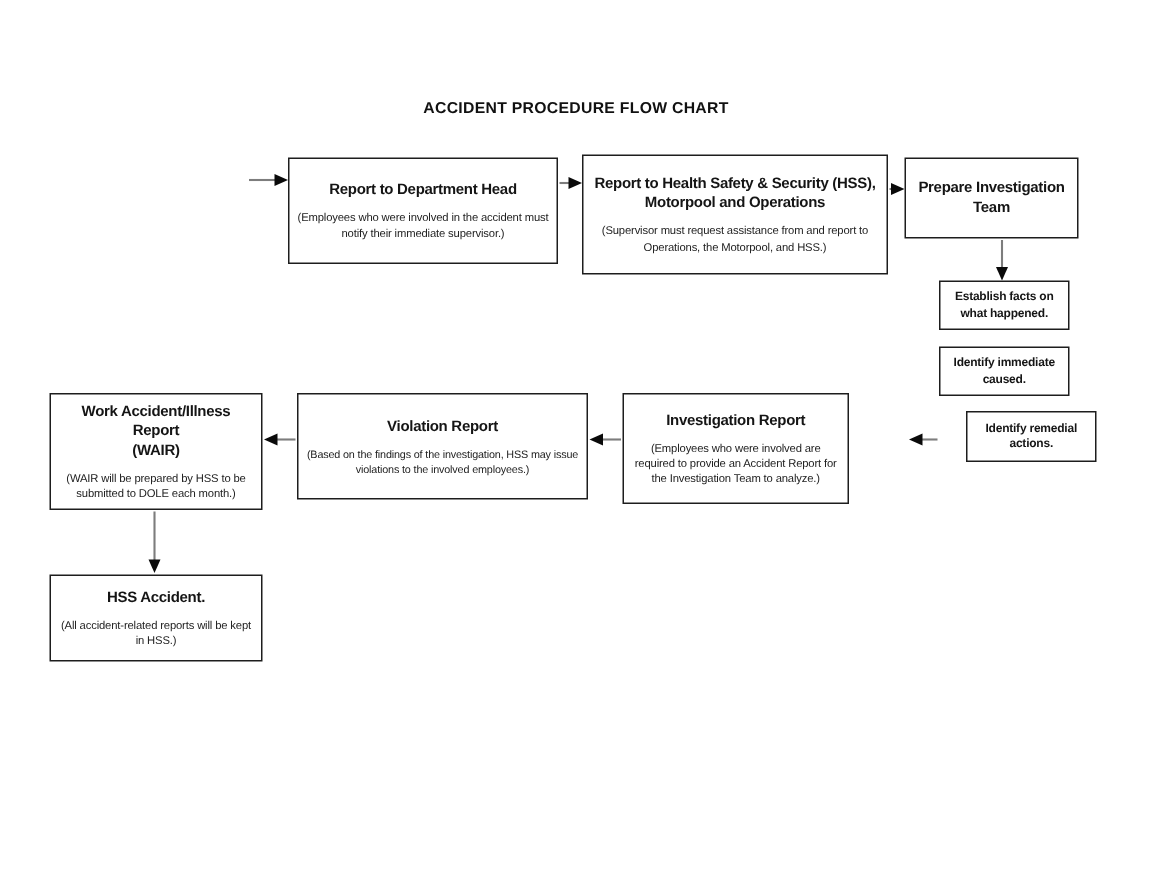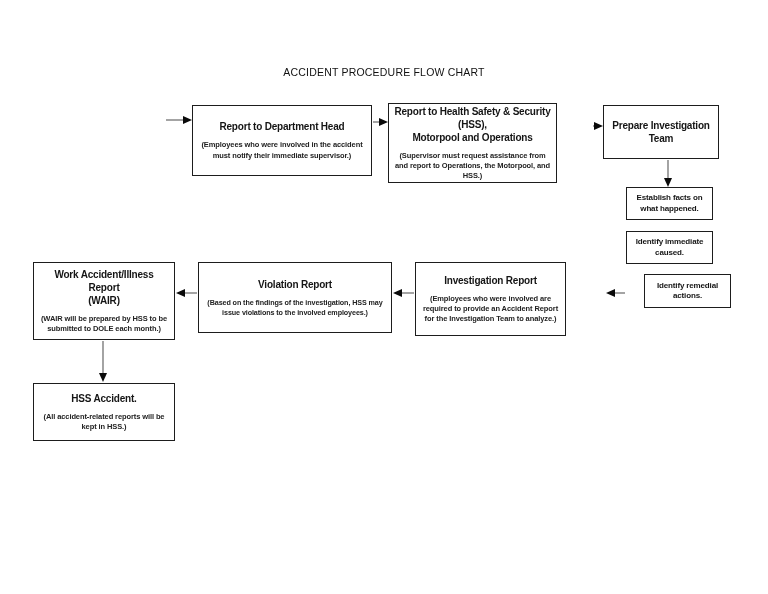--- a/index.html
+++ b/index.html
@@ -4,32 +4,32 @@
 <style>
   * { margin:0; padding:0; box-sizing:border-box; }
   html,body { background:#ffffff; }
   body { width:768px; height:594px; overflow:hidden; }
   .canvas {
     position:relative; width:768px; height:594px; background:#ffffff;
     font-family:"Liberation Sans", sans-serif; color:#1a1a1a;
   }
   .chart-title {
     position:absolute; top:66px; left:0; width:100%; text-align:center;
-    font-size:10.5px; font-weight:normal; letter-spacing:.2px; color:#111;
+    font-size:10.5px; font-weight:bold; letter-spacing:.2px; color:#111;
   }
   .arrows { position:absolute; top:0; left:0; width:768px; height:594px; }
   .arrows line { stroke:#7d7d7d; stroke-width:1.4; }
   .arrows polygon { fill:#0a0a0a; }
   .node {
     position:absolute; border:1.5px solid #1d1d1d; background:#ffffff;
     display:flex; flex-direction:column; align-items:center; justify-content:center;
     text-align:center; gap:7px; padding:4px;
   }
   .nt { font-size:10px; font-weight:bold; letter-spacing:-0.2px; line-height:1.3; color:#151515; }
-  .ns { font-size:7.5px; font-weight:bold; letter-spacing:-0.1px; line-height:1.35; color:#222; }
+  .ns { font-size:7.5px; font-weight:normal; letter-spacing:-0.1px; line-height:1.35; color:#222; }
   .small .nt { font-size:8px; letter-spacing:-0.15px; }
   .ns-tight { font-size:7.2px; }
 </style>
 </head>
 <body>
 
 <div class="canvas">
 
   <div class="chart-title">ACCIDENT PROCEDURE FLOW CHART</div>
 
@@ -67,21 +67,21 @@
       <polygon points="103,382 99,373 107,373"></polygon>
     </g>
   </svg>
 
 
   <div class="node" style="left:192px; top:105px; width:180px; height:71px;">
     <div class="nt">Report to Department Head</div>
     <div class="ns">(Employees who were involved in the accident must notify their immediate supervisor.)</div>
   </div>
 
-  <div class="node" style="left:388px; top:103px; width:169px; height:80px;">
+  <div class="node" style="left:388px; top:103px; width:204px; height:80px;">
     <div class="nt">
       <span>Report to Health Safety &amp; Security (HSS),</span><br>
       <span>Motorpool and Operations</span>
     </div>
     <div class="ns">(Supervisor must request assistance from and report to Operations, the Motorpool, and HSS.)</div>
   </div>
 
   <div class="node" style="left:603px; top:105px; width:116px; height:54px;">
     <div class="nt">
       <span>Prepare Investigation</span><br>

